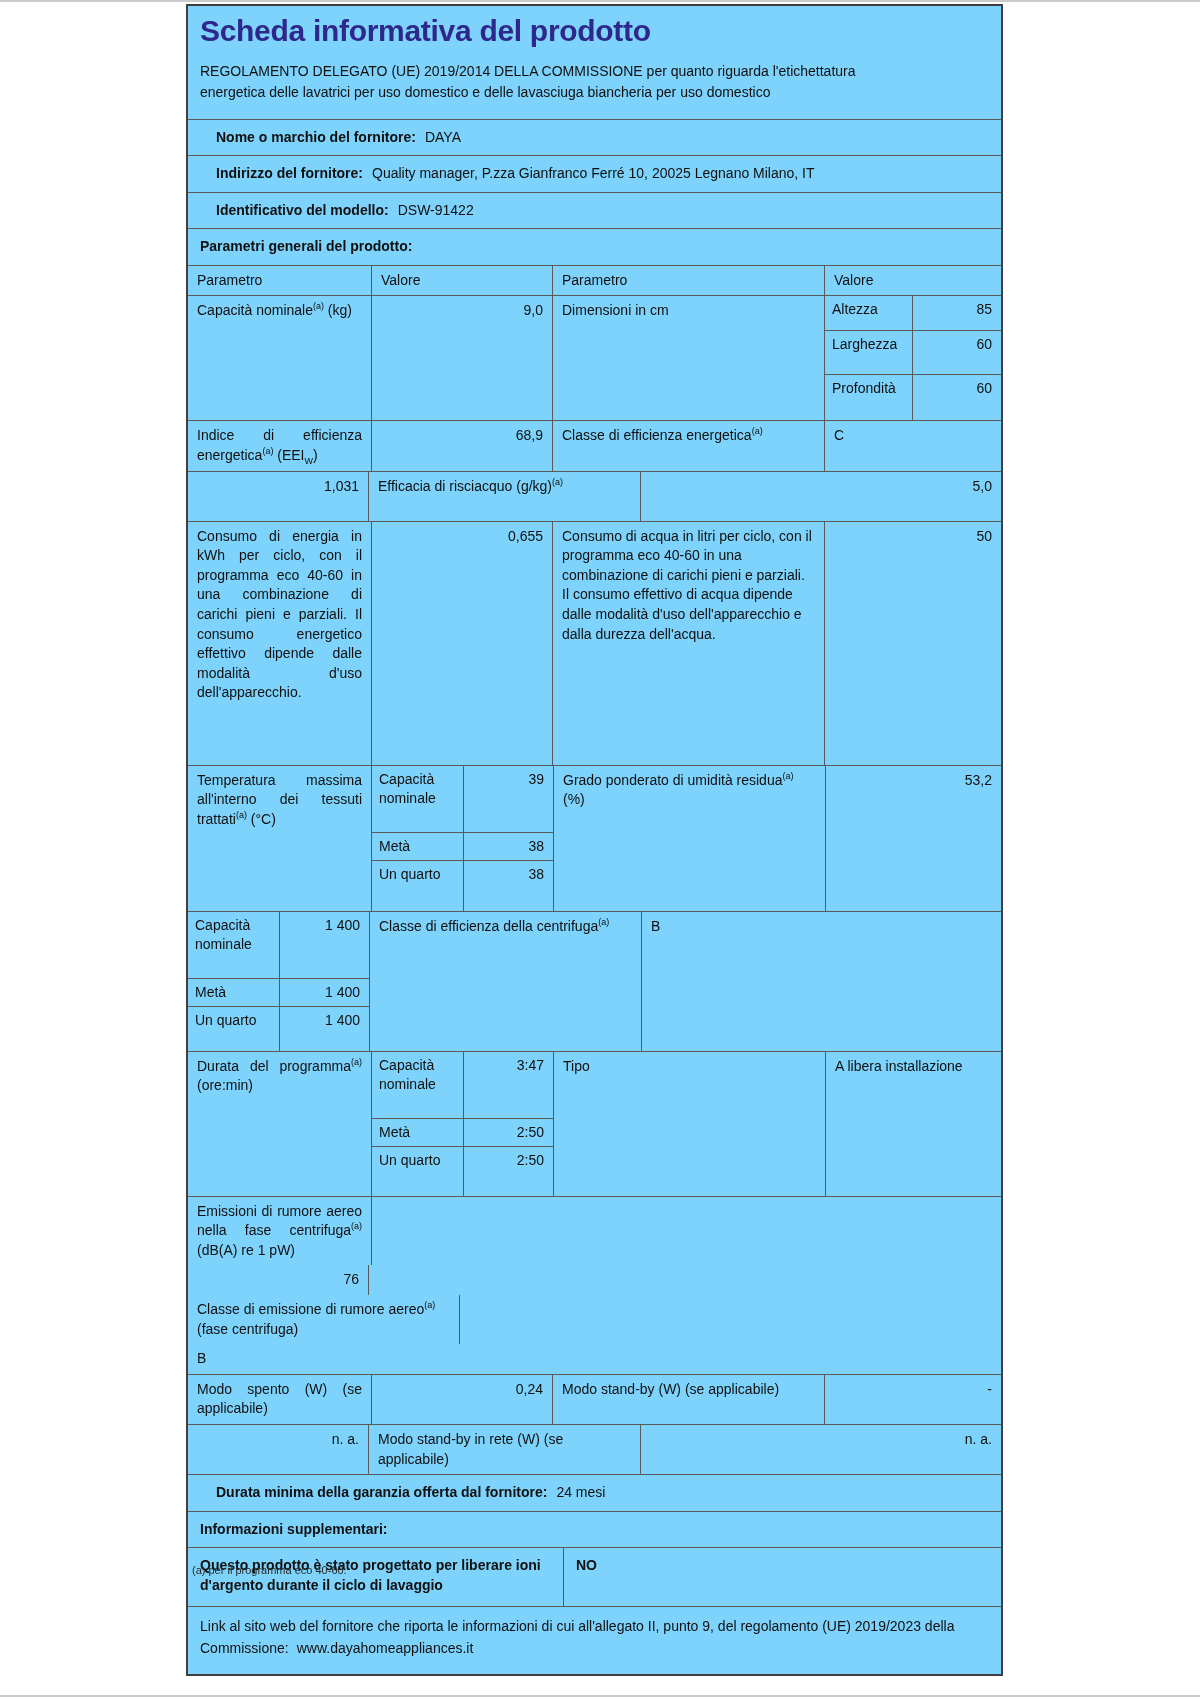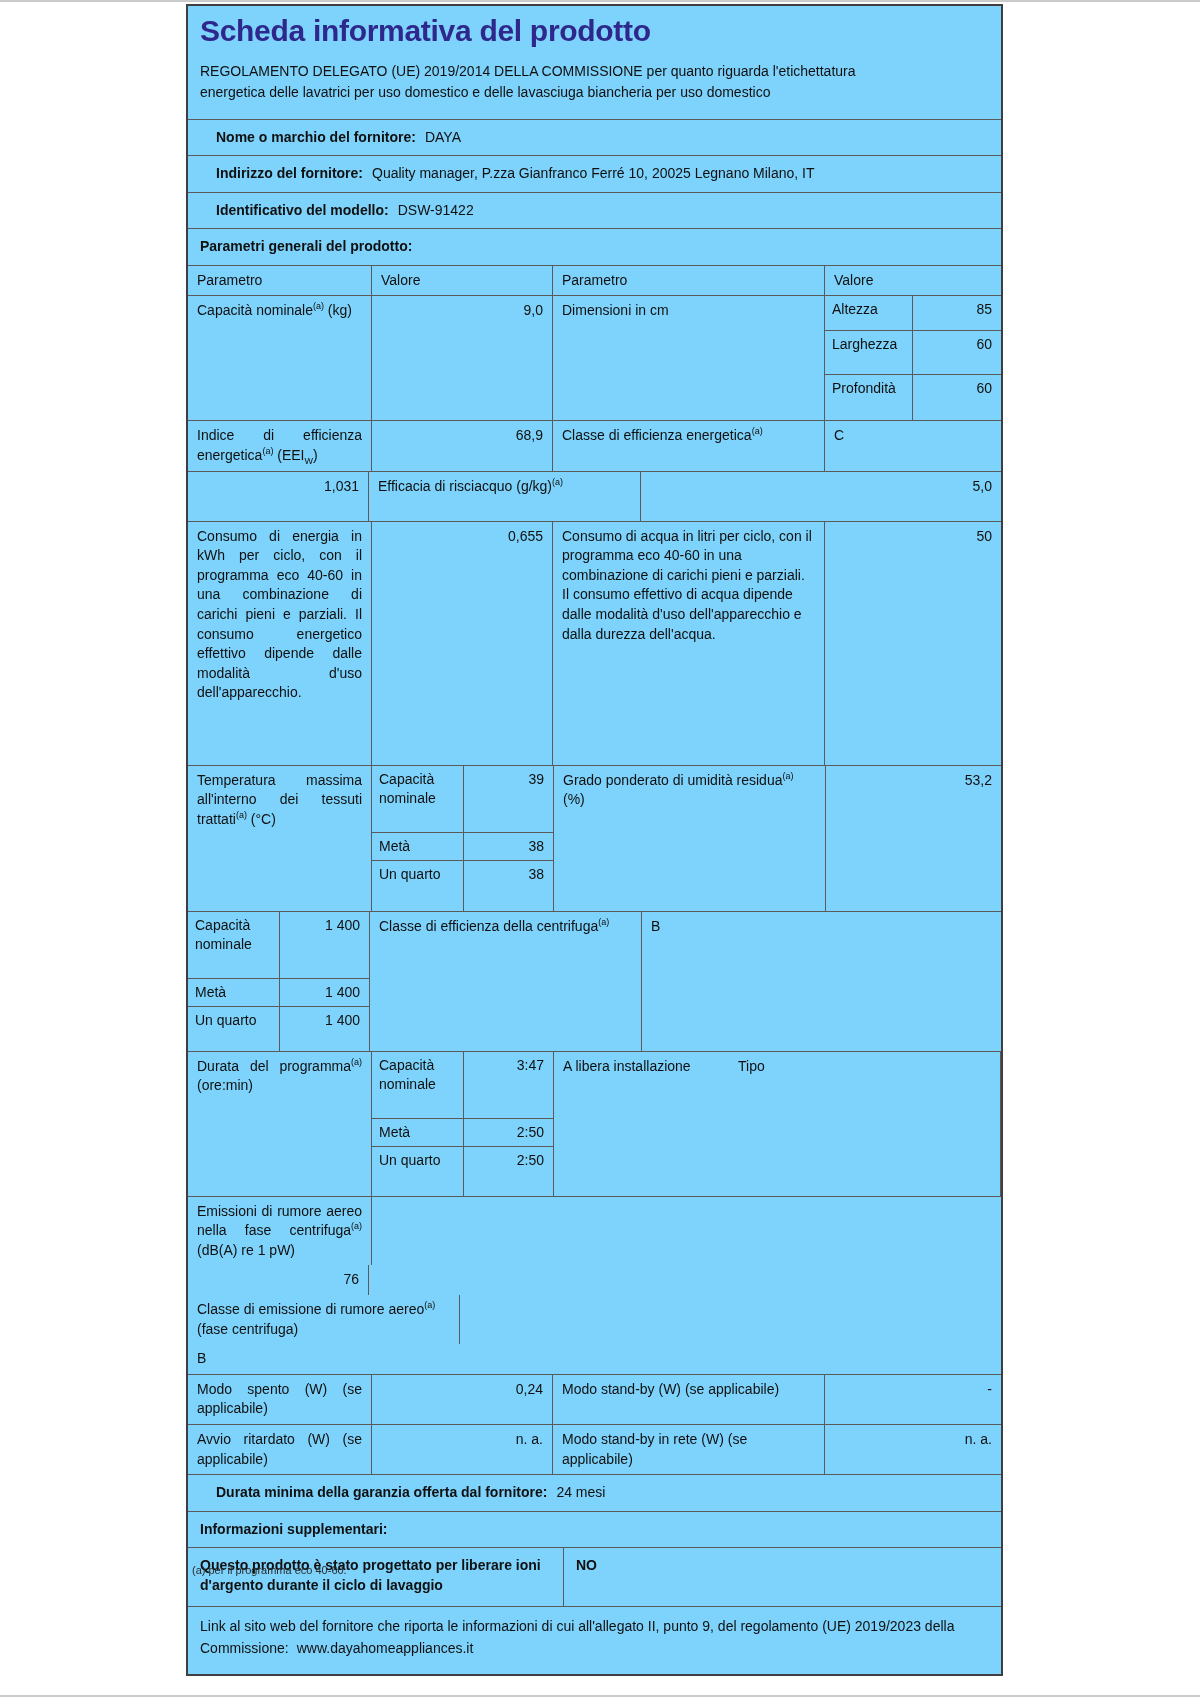--- a/index.html
+++ b/index.html
@@ -186,40 +186,39 @@
       </div>
       <div class="srow mh28">
         <div class="sk">Metà</div>
         <div class="sv">2:50</div>
       </div>
       <div class="srow">
         <div class="sk">Un quarto</div>
         <div class="sv">2:50</div>
       </div>
     </div>
+    <div class="c c3">Tipo</div>
     <div class="c c4">A libera installazione</div>
-    <div class="c c3">Tipo</div>
   </div>
 
   <div class="trow mh90">
     <div class="c c1">Emissioni di rumore aereo nella fase centrifuga<sup>(a)</sup> (dB(A) re 1 pW)</div>
     <div class="c c2 num">76</div>
     <div class="c c3">Classe di emissione di rumore aereo<sup>(a)</sup> (fase centrifuga)</div>
     <div class="c c4">B</div>
   </div>
 
   <div class="trow mh50">
     <div class="c c1">Modo spento (W) (se applicabile)</div>
     <div class="c c2 num">0,24</div>
     <div class="c c3">Modo stand-by (W) (se applicabile)</div>
     <div class="c c4 num">-</div>
   </div>
 
   <div class="trow mh46">
-    <div class="c c1">Avvio ritardato (W) (se applicabile)</div>
     <div class="c c2 num">n. a.</div>
     <div class="c c3">Modo stand-by in rete (W) (se applicabile)</div>
     <div class="c c4 num">n. a.</div>
   </div>
 
   <div class="sec kv">
     <span class="k">Durata minima della garanzia offerta dal fornitore:</span><span class="v">24 mesi</span>
   </div>
 
   <div class="sec seclabel">Informazioni supplementari:</div>

